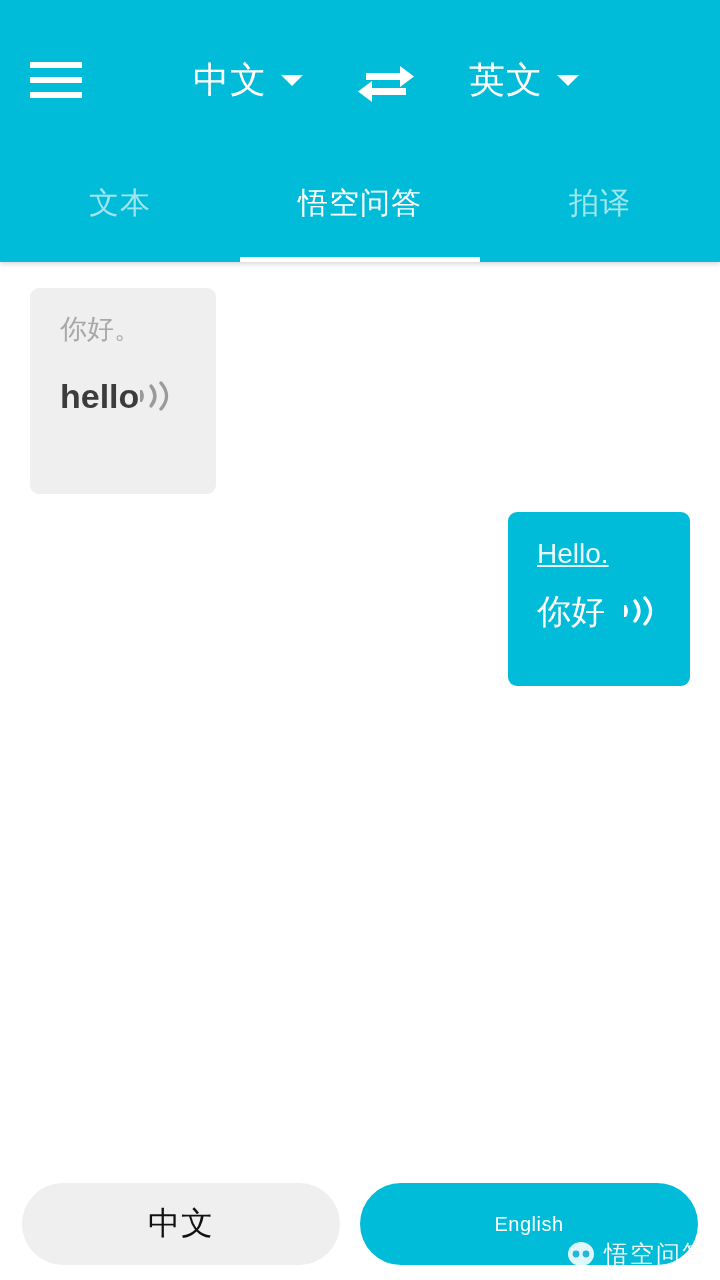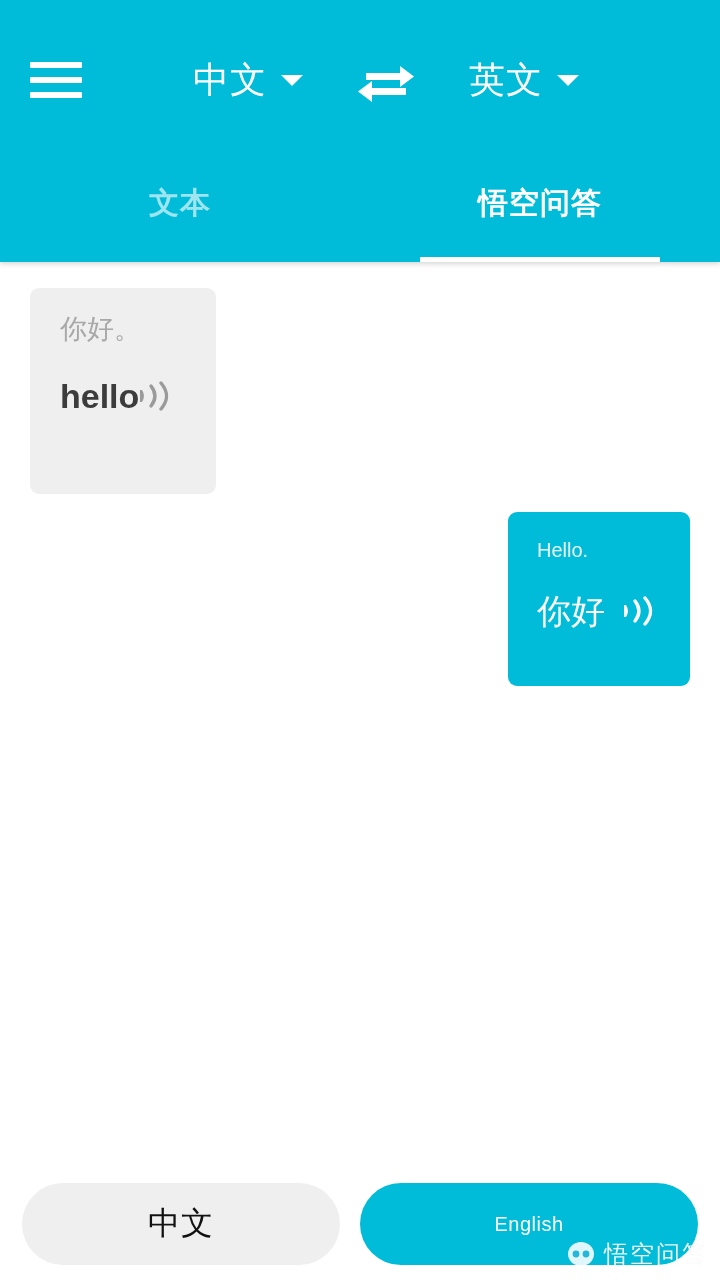--- a/index.html
+++ b/index.html
@@ -114,21 +114,20 @@
   .tab {
     flex: 1;
     text-align: left;
     position: relative;
     height: 88px;
     cursor: pointer;
     display: flex;
     flex-direction: column;
     align-items: center;
     justify-content: flex-start;
-    font-weight: bold;
   }
   .tab-label {
     font-size: 30px;
     line-height: 1;
     padding-top: 14px;
     color: rgba(255,255,255,0.62);
     letter-spacing: 1px;
   }
   .tab.active .tab-label {
     color: #ffffff;
@@ -190,24 +189,25 @@
   .bubble.outgoing {
     left: 508px;
     top: 250px;
     width: 182px;
     height: 174px;
     background: #00bcd8;
     padding: 28px 20px 0 29px;
   }
   .bubble.outgoing .src-text {
     color: rgba(255,255,255,0.92);
-    font-size: 20px;
-    line-height: 1;
-    margin-bottom: 34px;
+    font-size: 28px;
+    line-height: 1;
+    margin-bottom: 26px;
     white-space: nowrap;
+    text-decoration: underline;
   }
   .bubble.outgoing .dst-row {
     display: flex;
     align-items: center;
     gap: 18px;
   }
   .bubble.outgoing .dst-text {
     color: #ffffff;
     font-size: 34px;
     font-weight: normal;
@@ -324,20 +324,24 @@
       <div class="tab">
         <span class="tab-label">文本</span>
 
       </div>
 
       <div class="tab active">
         <span class="tab-label">悟空问答</span>
         <span class="tab-underline"></span>
       </div>
 
+      <div class="tab">
+        <span class="tab-label">拍译</span>
+
+      </div>
 
     </div>
   </div>
 
   <div class="conversation">
 
     <div class="bubble incoming">
       <div class="src-text">你好。</div>
       <div class="dst-row">
         <span class="dst-text">hello</span>

